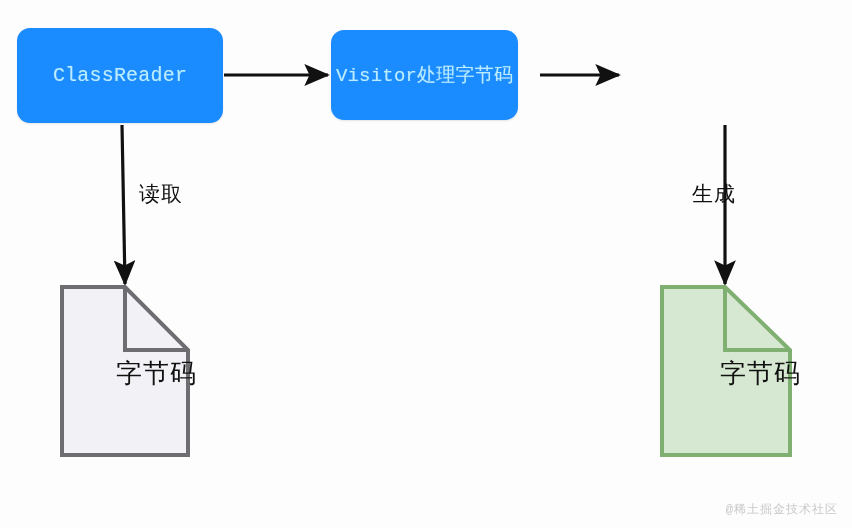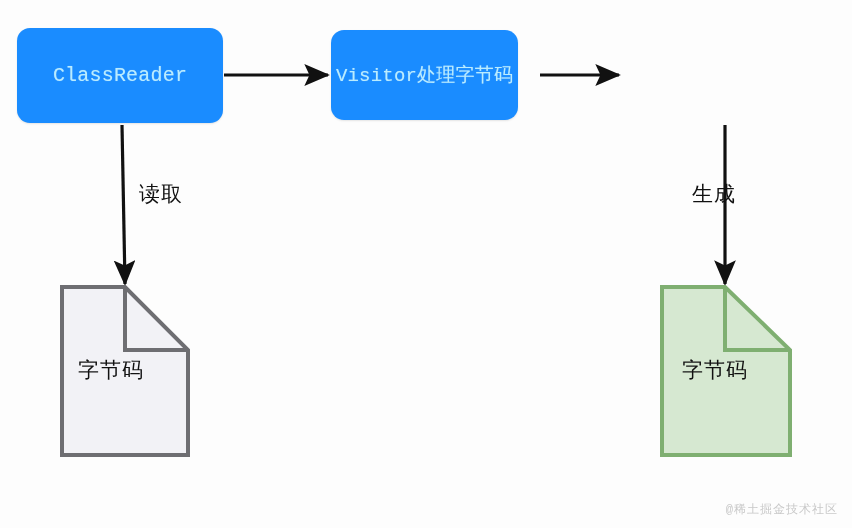--- a/index.html
+++ b/index.html
@@ -50,24 +50,25 @@
     position: absolute;
     font-size: 21px;
     color: #111111;
     white-space: nowrap;
     letter-spacing: 1px;
   }
   #label-read { left: 92px; top: 180px; margin-left: 47px; }
   #label-gen  { left: 692px; top: 180px; }
   .doc-text {
     position: absolute;
-    font-size: 21px;
+    font-size: 26px;
     color: #111111;
     white-space: nowrap;
     letter-spacing: 1px;
+    margin-left: 38px;
   }
   #doc-left-text  { left: 78px;  top: 356px; }
   #doc-right-text { left: 682px; top: 356px; }
 
   #watermark {
     position: absolute;
     right: 14px;
     bottom: 10px;
     font-size: 12px;
     color: #c9c9c9;

